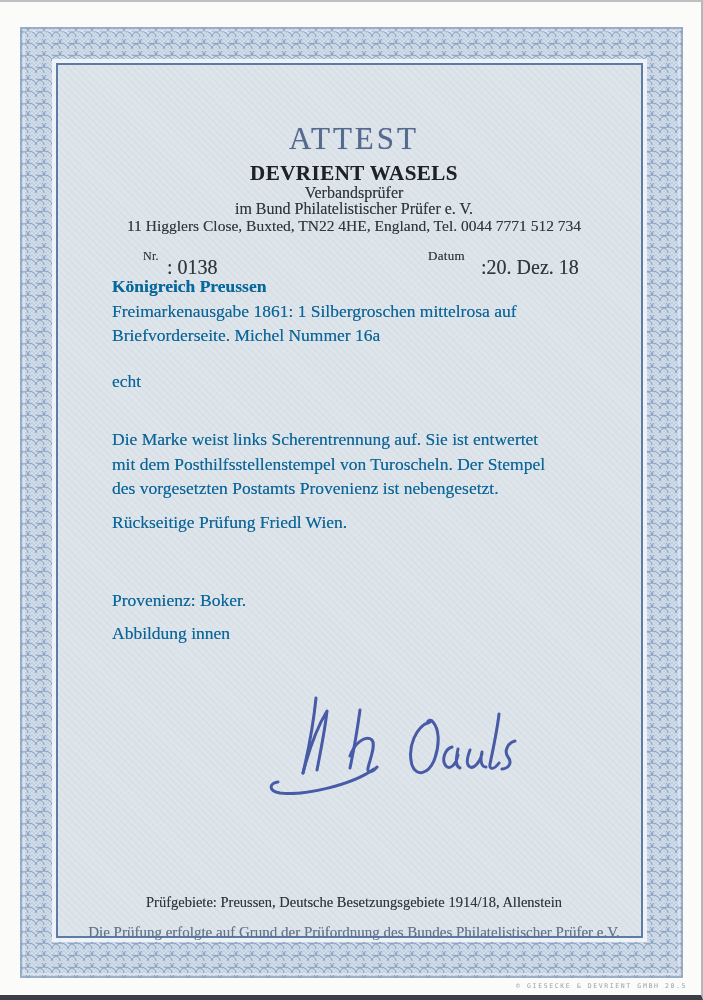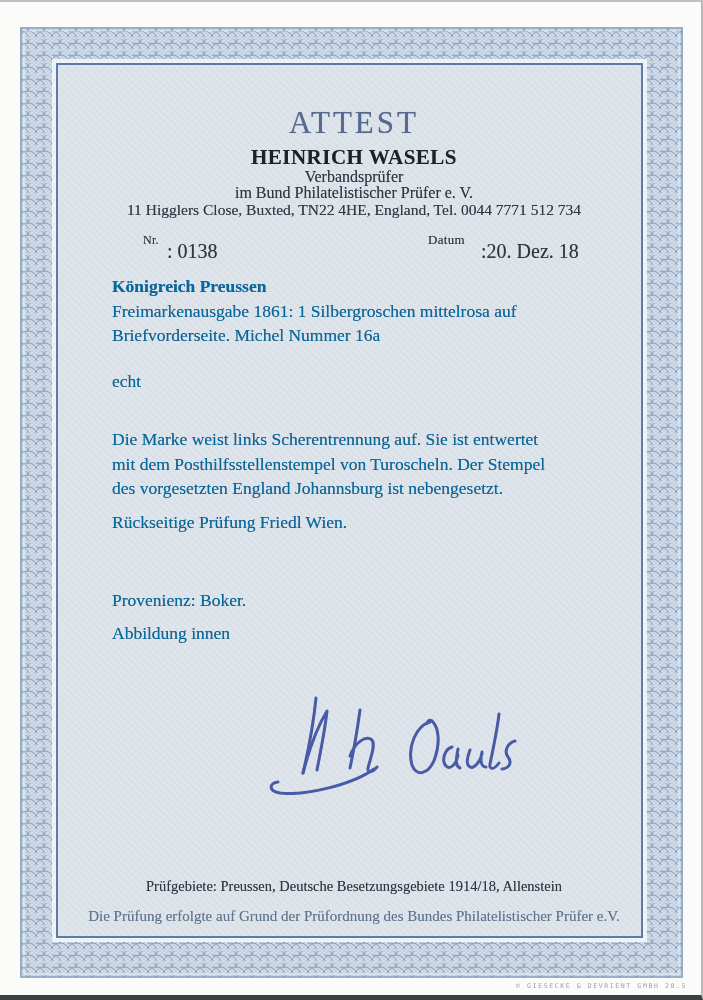--- a/index.html
+++ b/index.html
@@ -20,21 +20,21 @@
     position:absolute;left:36px;top:36px;width:587px;height:875px;
     box-sizing:border-box;
     background:
       repeating-linear-gradient(45deg, rgba(150,166,186,0.07) 0 2px, rgba(0,0,0,0) 2px 5px),
       repeating-linear-gradient(-45deg, rgba(255,255,255,0.06) 0 2px, rgba(0,0,0,0) 2px 5px),
       #dde4ea;
     border:2px solid #5d7ba5;
     box-shadow:0 0 0 4px rgba(238,243,248,0.95);
   }
   .content{position:absolute;inset:0;}
-  .t{position:absolute;white-space:nowrap;color:#31373f;text-shadow:0 0 0.6px rgba(49,55,70,0.55);}
+  .t{position:absolute;white-space:nowrap;color:#31373f;text-shadow:0 0 0.6px rgba(49,55,70,0.55);margin-top:16px;}
   .center{left:60px;width:588px;text-align:center;}
   .title{top:103px;font-size:31px;letter-spacing:3px;color:#56698e;text-shadow:0 0 0.8px rgba(86,105,142,0.6);}
   .name{top:143px;font-size:21px;font-weight:bold;letter-spacing:0.5px;color:#1d2228;}
   .role{top:166px;font-size:16px;}
   .org{top:182px;font-size:16px;}
   .addr{top:199px;font-size:15.5px;}
   .lbl{font-size:12px;letter-spacing:0.3px;}
   .val{font-size:20px;}
   .body-line{font-size:17.5px;line-height:24.5px;}
   .bold{font-weight:bold;}
@@ -69,42 +69,42 @@
       <rect x="0" y="0" width="663" height="951" fill="url(#mesh)"></rect>
       <rect x="1" y="1" width="661" height="949" fill="none" stroke="#8ba1c0" stroke-width="1.5"></rect>
       <rect x="4" y="4" width="655" height="943" fill="none" stroke="rgba(255,255,255,0.55)" stroke-width="1"></rect>
     </svg>
     <div class="inner-panel"></div>
   </div>
 
   <div class="content">
 
     <div class="t center title">ATTEST</div>
-    <div class="t center name">HEINRICH WASELS</div>
+    <div class="t center name">DEVRIENT WASELS</div>
     <div class="t center role">Verbandsprüfer</div>
     <div class="t center org">im Bund Philatelistischer Prüfer e. V.</div>
     <div class="t center addr">11 Higglers Close, Buxted, TN22 4HE, England, Tel. 0044 7771 512 734</div>
 
     <div class="t lbl" style="left:143px;top:231px;">Nr.</div>
     <div class="t val" style="left:167px;top:238px;">: 0138</div>
     <div class="t lbl" style="left:428px;top:230px;font-size:13px;">Datum</div>
     <div class="t val" style="left:481px;top:238px;">:20. Dez. 18</div>
 
     <div class="para" style="top:272px;">
       <div class="body-line bold">Königreich Preussen</div>
       <div class="body-line">Freimarkenausgabe 1861: 1 Silbergroschen mittelrosa auf</div>
       <div class="body-line">Briefvorderseite. Michel Nummer 16a</div>
     </div>
 
     <div class="para body-line" style="top:367px;">echt</div>
 
     <div class="para" style="top:425px;">
       <div class="body-line">Die Marke weist links Scherentrennung auf. Sie ist entwertet</div>
       <div class="body-line">mit dem Posthilfsstellenstempel von Turoscheln. Der Stempel</div>
-      <div class="body-line">des vorgesetzten England Johannsburg ist nebengesetzt.</div>
+      <div class="body-line">des vorgesetzten Postamts Provenienz ist nebengesetzt.</div>
     </div>
 
     <div class="para body-line" style="top:508px;">Rückseitige Prüfung Friedl Wien.</div>
     <div class="para body-line" style="top:586px;">Provenienz: Boker.</div>
     <div class="para body-line" style="top:619px;">Abbildung innen</div>
 
     <svg class="sig" viewBox="0 0 285 120" aria-hidden="true">
       <g fill="none" stroke="#3c50a2" stroke-width="3" stroke-linecap="round" stroke-linejoin="round" opacity="0.92">
         <path d="M60,14 C58,34 52,68 47,89"></path>
         <path d="M47,89 C54,62 63,40 71,27 C69,46 64,70 61,86"></path>

